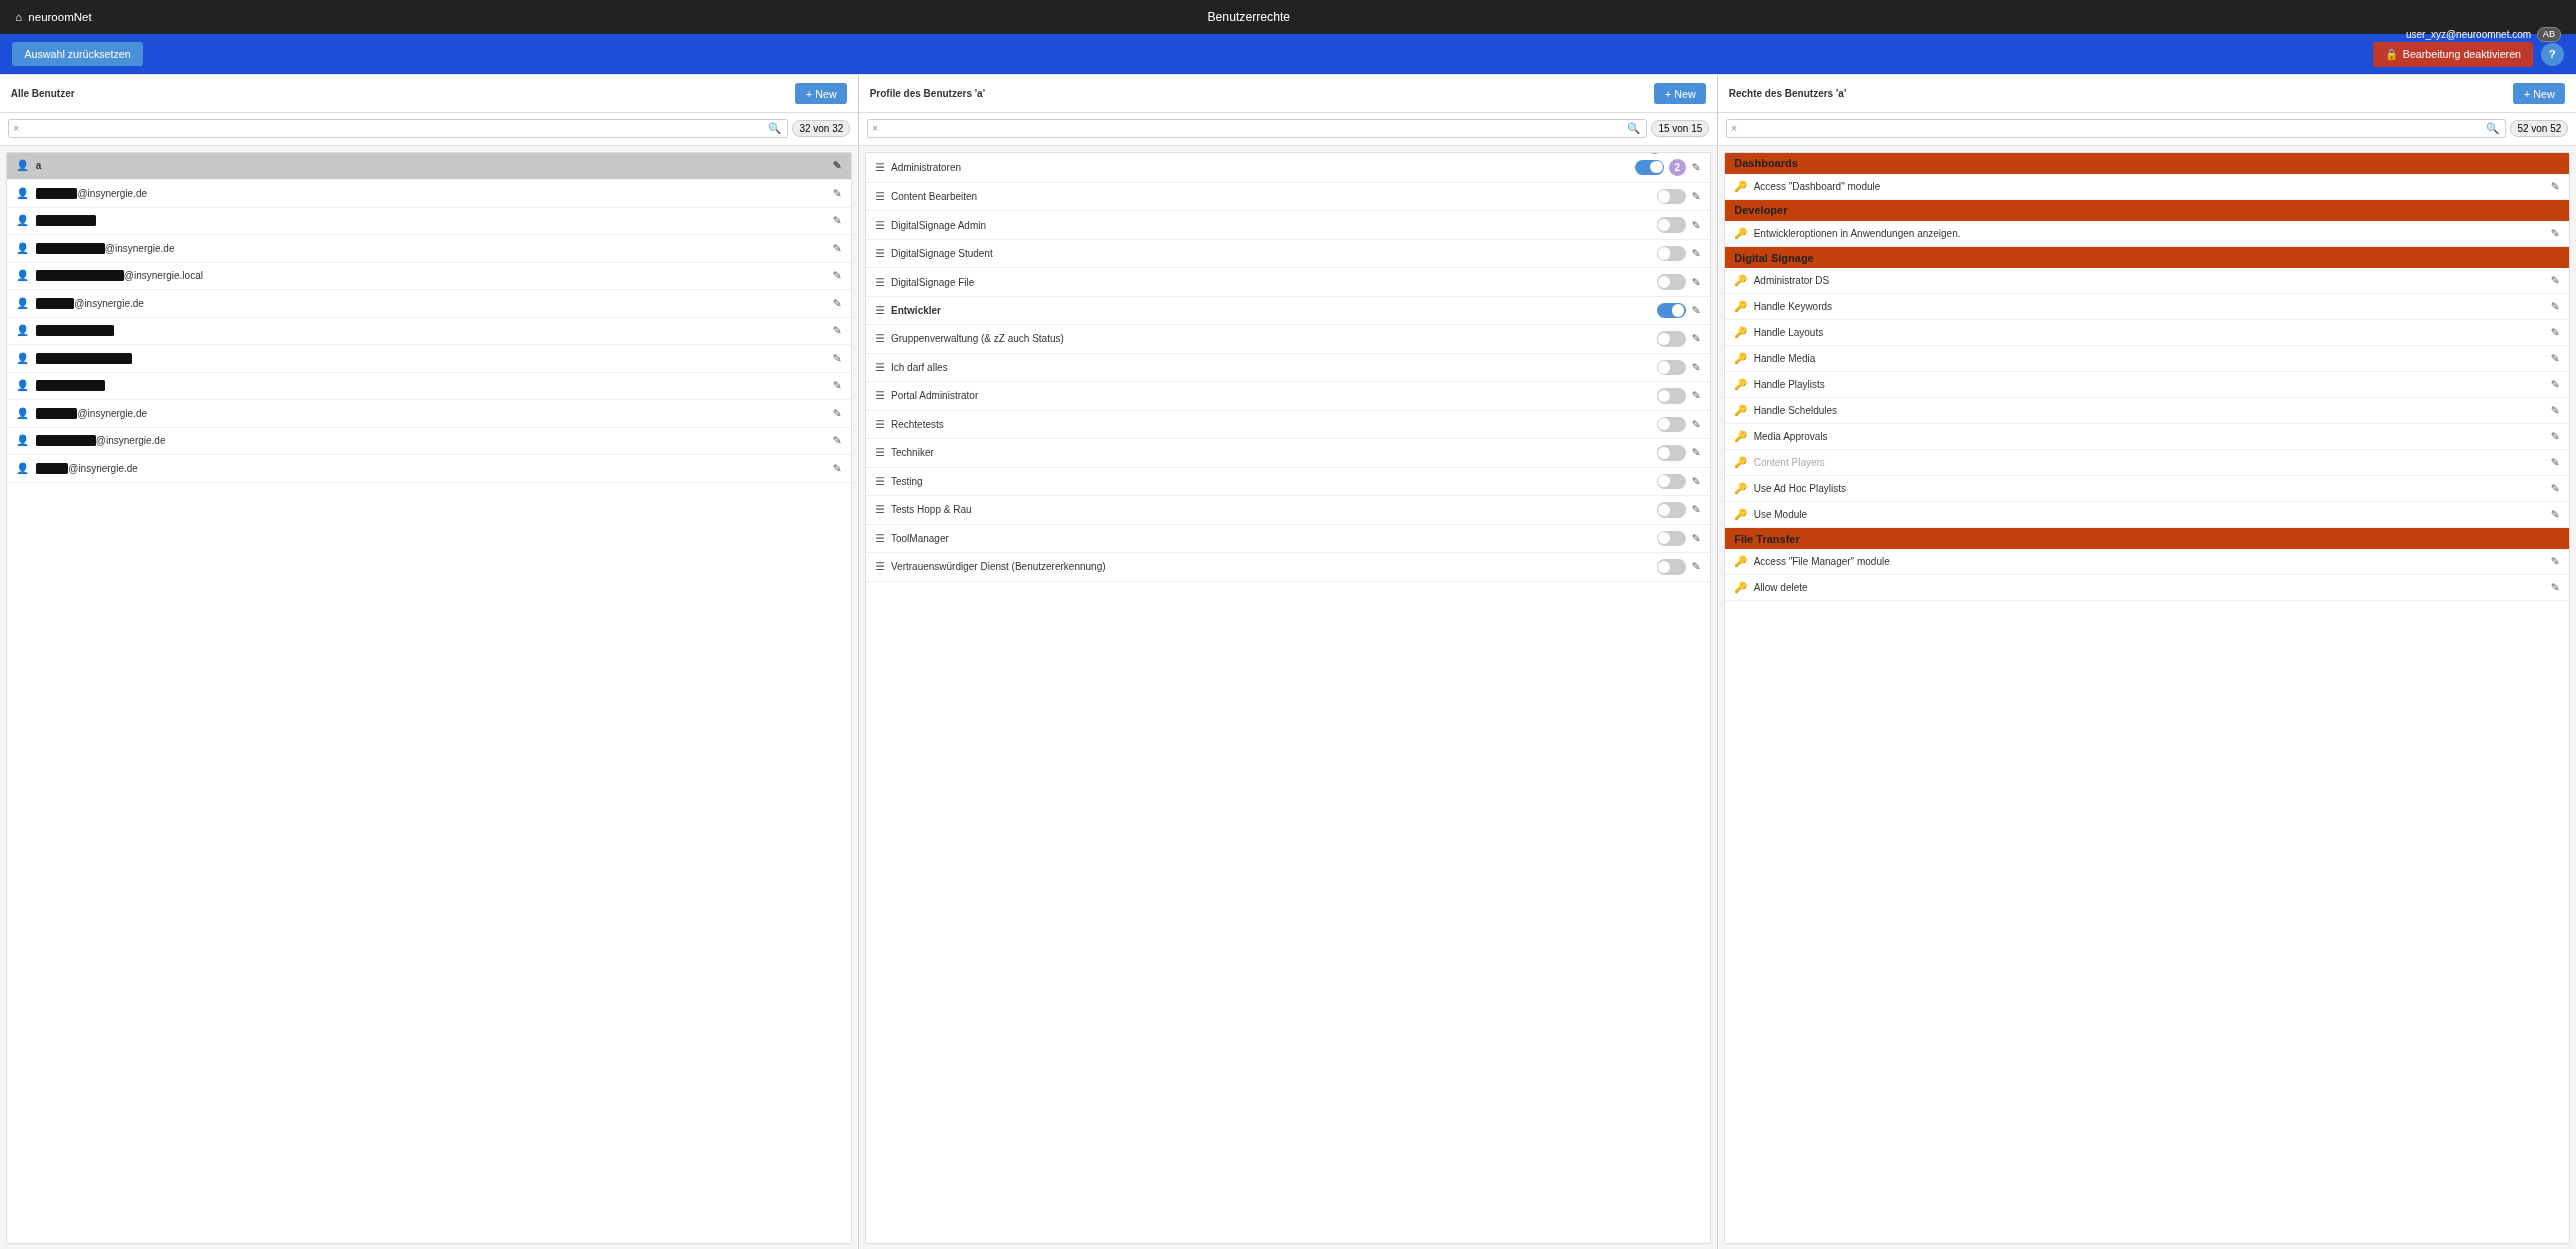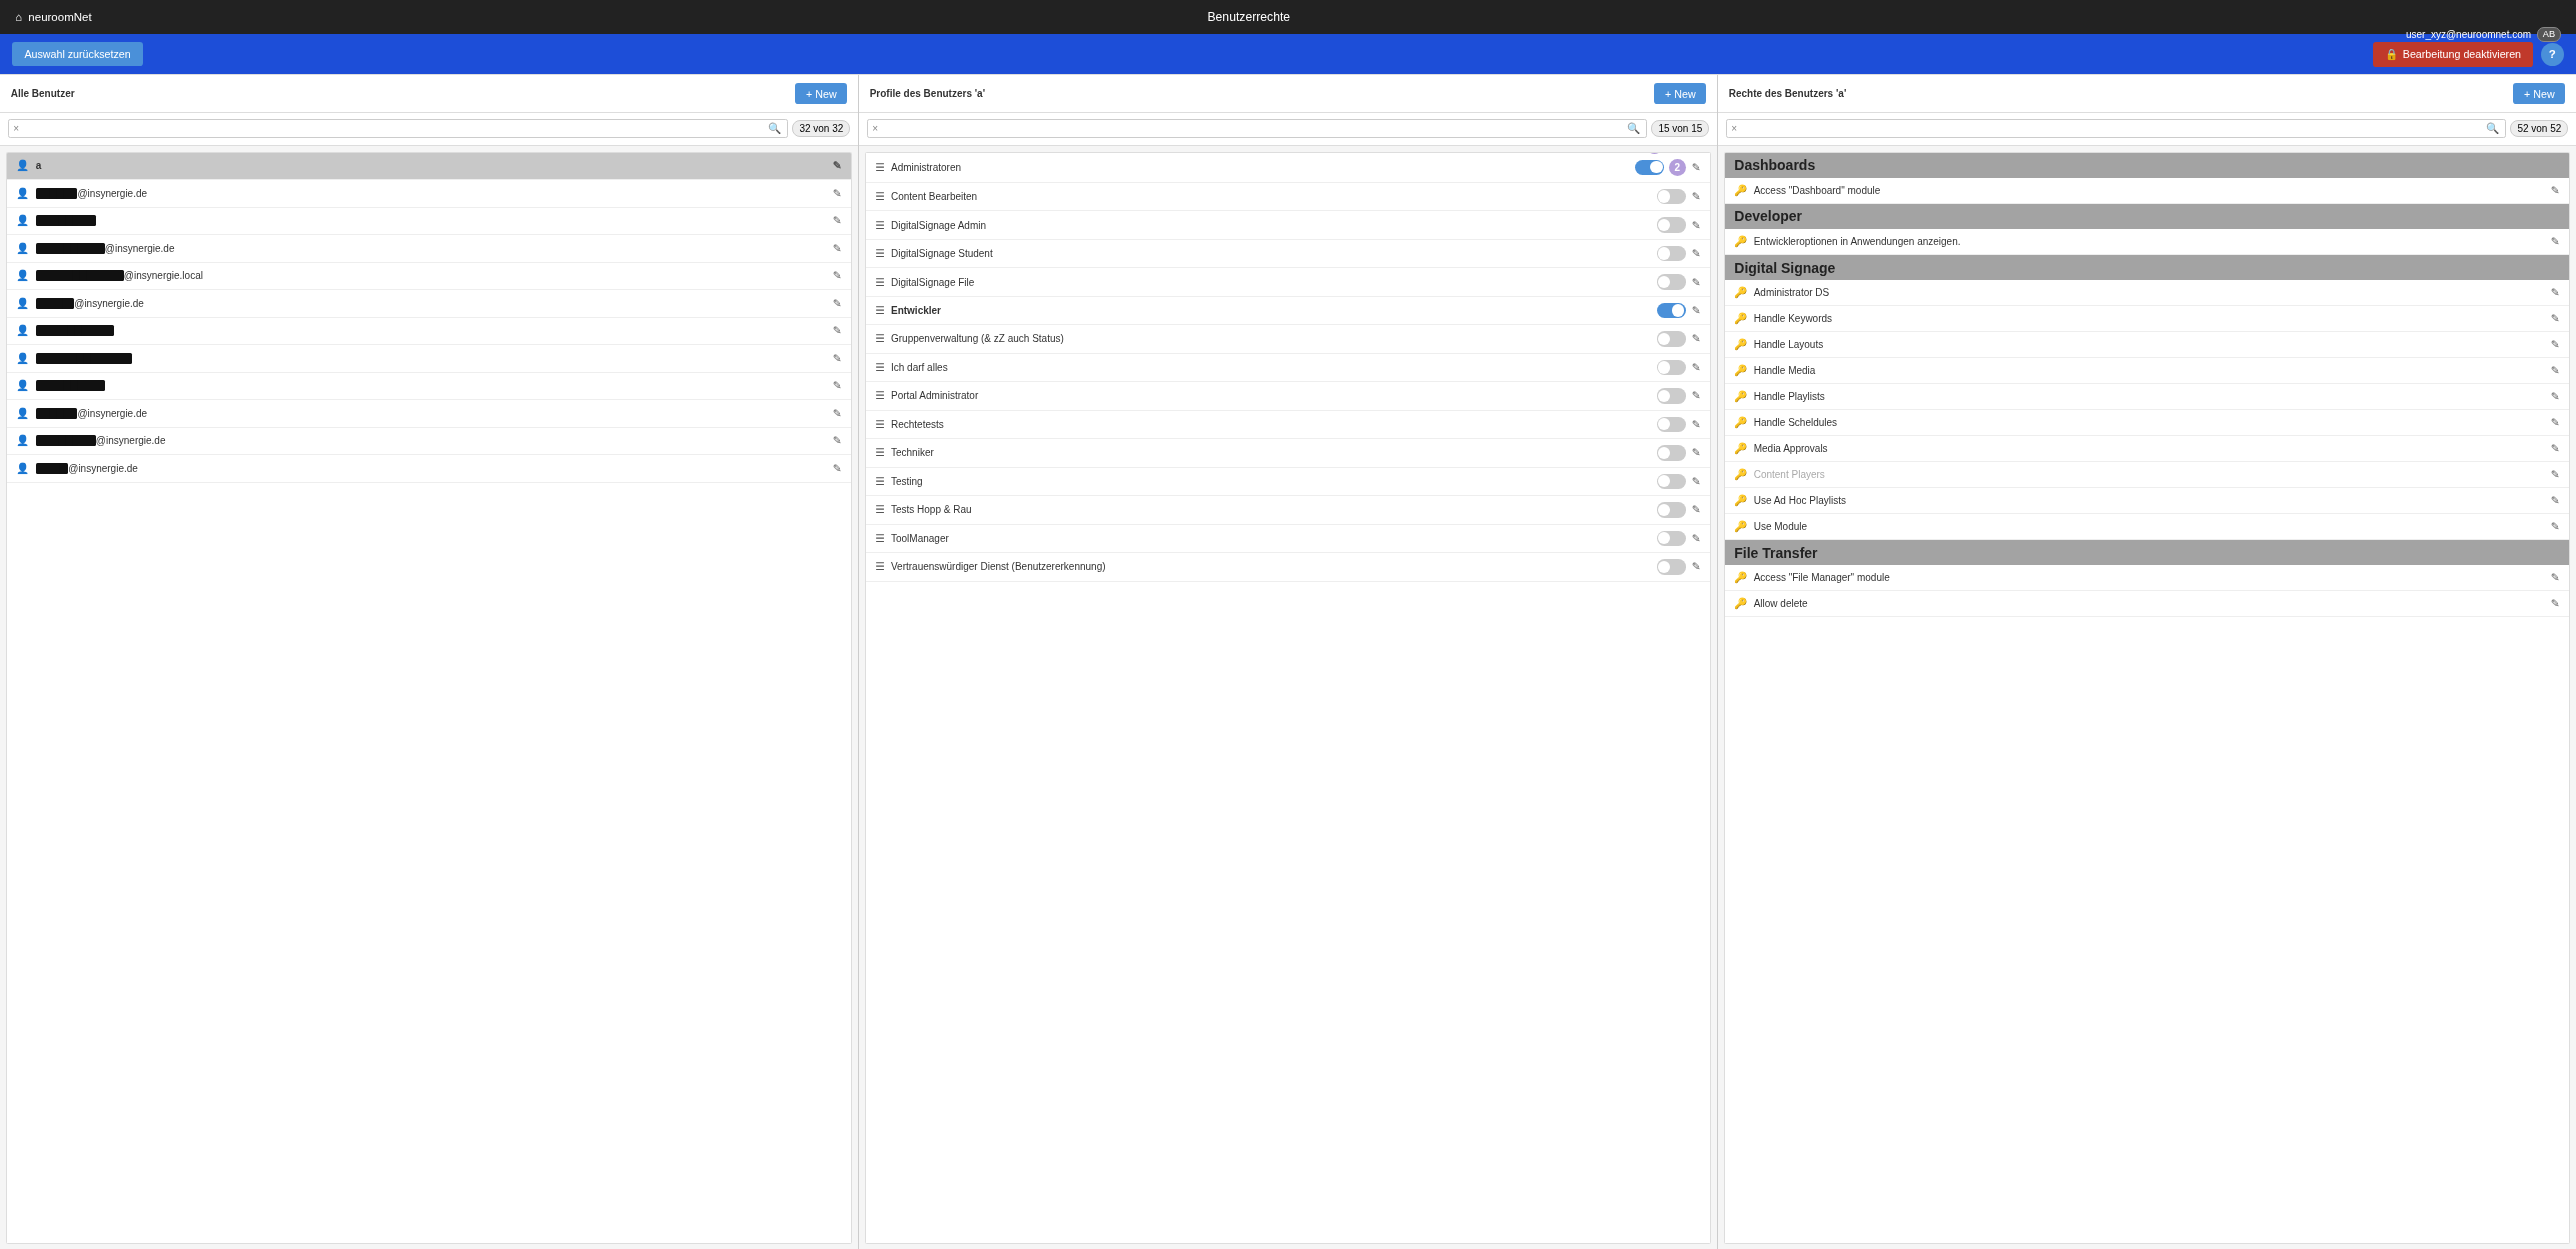--- a/index.html
+++ b/index.html
@@ -204,23 +204,23 @@
       display: flex;
       align-items: center;
       justify-content: center;
       font-size: 10px;
       font-weight: bold;
       flex-shrink: 0;
     }
 
     
     .rights-section-header {
-      background: #a3a3a3;
+      background: #c2410c;
       padding: 4.6px 9.2px;
-      font-size: 14px;
+      font-size: 11px;
       font-weight: bold;
       color: #222;
     }
     .rights-item {
       display: flex;
       align-items: center;
       padding: 5.3px 9.2px;
       border-bottom: 0.8px solid #eee;
       gap: 6.1px;
       min-height: 26px;

